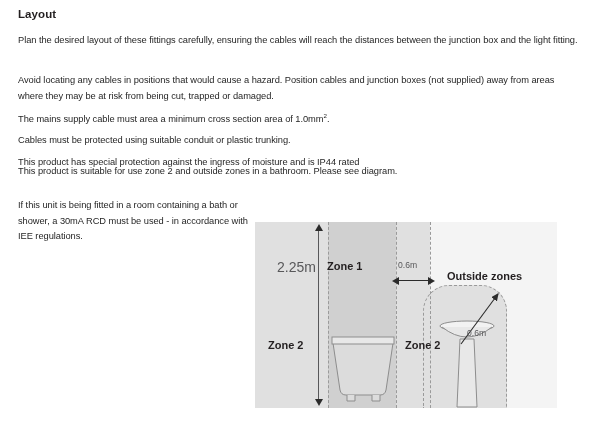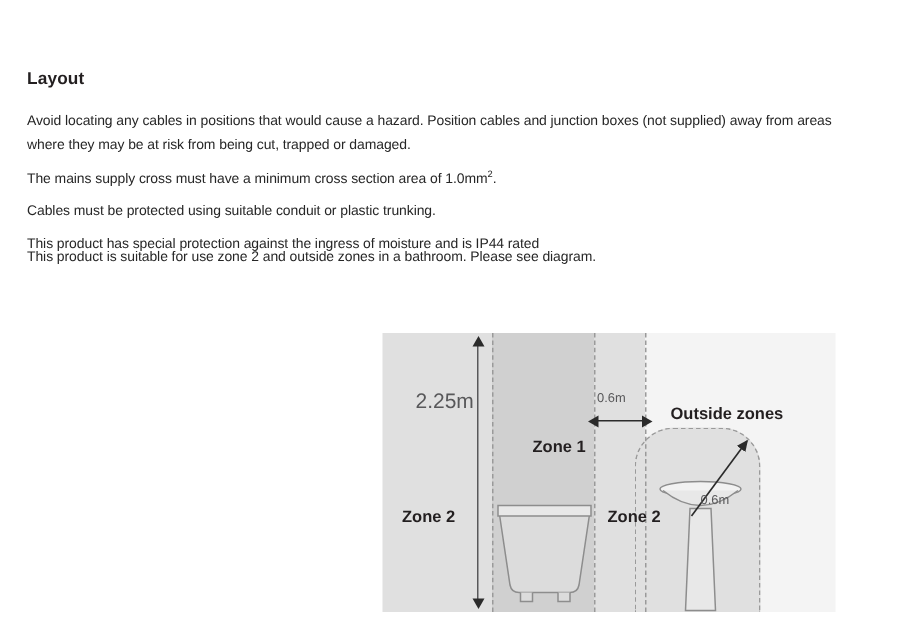--- a/index.html
+++ b/index.html
@@ -23,21 +23,20 @@
     position: absolute;
     inset: 0;
   }
   .heading {
     position: absolute;
     left: 18px;
     top: 8px;
     font-size: 11.5px;
     font-weight: bold;
     letter-spacing: 0.1px;
-    margin-top: 39px;
   }
   .para {
     position: absolute;
     left: 18px;
     font-size: 9.3px;
     line-height: 15.5px;
     color: #262626;
     letter-spacing: -0.05px;
   }
   .p1 { top: 33px; width: 562px; }
@@ -188,45 +187,47 @@
   }
 
   
   .zlabel {
     position: absolute;
     font-size: 11px;
     font-weight: bold;
     color: #231f20;
     white-space: nowrap;
   }
-  .z1   { left: 100px;  top: 38px; margin-top: 32px; }
+  .z1   { left: 72px;  top: 38px; }
   .zout { left: 192px; top: 48px; }
   .z2a  { left: 13px;  top: 117px; }
   .z2b  { left: 150px; top: 117px; }
 
   
   .radial-arrow { position: absolute; left: 0; top: 0; width: 302px; height: 186px; overflow: visible; }
 
   
   .fixture { position: absolute; }
 </style>
 </head>
 <body>
 
 <div class="page">
 
   <div class="heading">Layout</div>
 
+  <div class="para p1">Plan the desired layout of these fittings carefully, ensuring the cables will reach the distances between the junction box and the light fitting.</div>
   <div class="para p2">Avoid locating any cables in positions that would cause a hazard. Position cables and junction boxes (not supplied) away from areas where they may be at risk from being cut, trapped or damaged.</div>
 
-  <div class="para p3"><span>The mains supply cross must have a minimum cross section area of 1.0mm</span><sup>2</sup><span>.</span></div>
+  <div class="para p3"><span>The mains supply cable must area a minimum cross section area of 1.0mm</span><sup>2</sup><span>.</span></div>
 
   <div class="para p4">Cables must be protected using suitable conduit or plastic trunking.</div>
   <div class="para p5">This product has special protection against the ingress of moisture and is IP44 rated</div>
   <div class="para p6">This product is suitable for use zone 2 and outside zones in a bathroom. Please see diagram.</div>
+  <div class="para p7">If this unit is being fitted in a room containing a bath or shower, a 30mA RCD must be used - in accordance with IEE regulations.</div>
 
   <div class="diagram">
 
     <div class="panel-zone2"></div>
     <div class="panel-outside"></div>
     <div class="basin-zone"></div>
     <div class="basin-zone-bubble"></div>
     <div class="panel-zone1"></div>
 
     <div class="vdash d1"></div>

